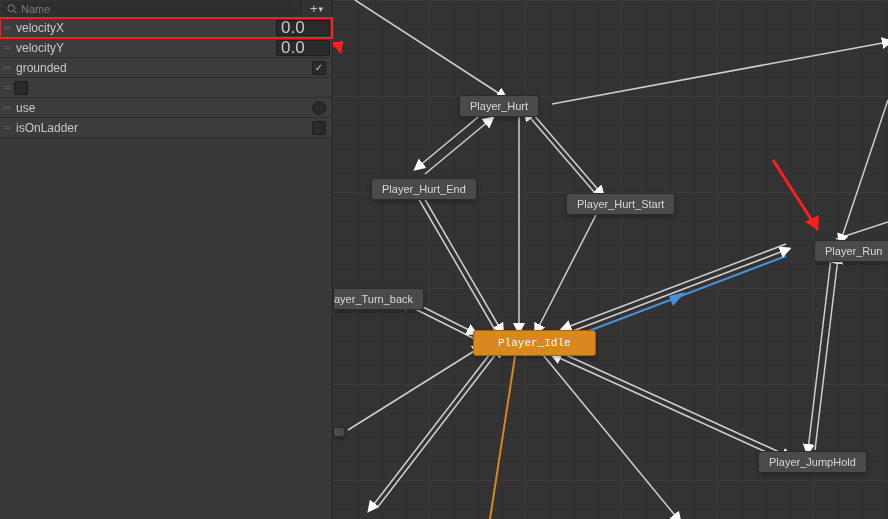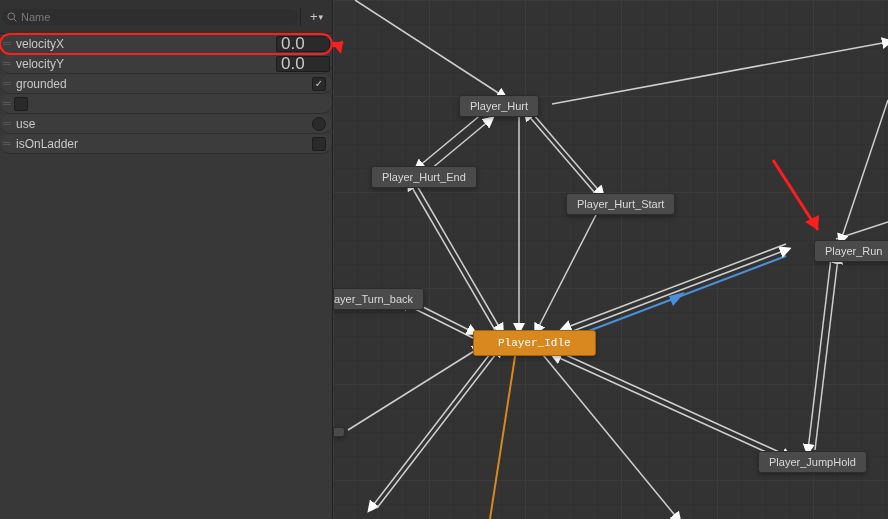--- a/index.html
+++ b/index.html
@@ -19,21 +19,21 @@
     width: 333px;
     height: 100%;
     background: #383838;
     border-right: 1px solid #222;
     display: flex;
     flex-direction: column;
   }
   .search-row {
     display: flex;
     align-items: center;
-    height: 34px;
+    height: 18px;
     background: #323232;
     border-bottom: 1px solid #222;
   }
   .search-field {
     flex: 1;
     display: flex;
     align-items: center;
     padding: 0 4px;
     background: #2e2e2e;
     height: 16px;
@@ -64,21 +64,20 @@
   .add-btn span:last-child { font-size: 9px; margin-left: 1px; }
 
   .param-row {
     display: flex;
     align-items: center;
     height: 20px;
     border-bottom: 1px solid #2d2d2d;
     background: #3c3c3c;
     padding: 0 2px;
     position: relative;
-    border-radius: 10px;
   }
   .grip {
     width: 10px;
     display: flex;
     flex-direction: column;
     align-items: center;
     gap: 1px;
     margin-right: 2px;
     cursor: grab;
   }
@@ -300,21 +299,21 @@
 
     <line class="edge-orange" x1="183" y1="350" x2="157" y2="519"></line>
 
     <line class="edge" x1="219" y1="104" x2="555" y2="42" marker-end="url(#ah)"></line>
 
     <line class="edge" x1="206" y1="350" x2="345" y2="519" marker-end="url(#ah)"></line>
   </svg>
 
   <div id="node-layer">
       <div class="node" style="left: 126px; top: 95px;"><span>Player_Hurt</span></div>
-      <div class="node" style="left: 38px; top: 166px;"><span>Player_Hurt_End</span></div>
+      <div class="node" style="left: 38px; top: 178px;"><span>Player_Hurt_End</span></div>
       <div class="node" style="left: 233px; top: 193px;"><span>Player_Hurt_Start</span></div>
       <div class="node partial" style="left: 0px; top: 288px;"><span>ayer_Turn_back</span></div>
       <div class="node accent" style="left: 140px; top: 330px; font-family: Liberation Mono, monospace;"><span>Player_Idle</span></div>
       <div class="node" style="left: 461px; top: 240px; margin-left: 20px;"><span>Player_Run</span></div>
       <div class="node" style="left: 425px; top: 451px;"><span>Player_JumpHold</span></div>
       <div class="node partial" style="left: 0px; top: 427px;"><span></span></div>
     </div>
 
   <svg class="anno" style="left:-120px; top:30px" width="160" height="70">
     <line x1="10" y1="60" x2="130" y2="12" stroke="#ff1e1e" stroke-width="3"></line>

